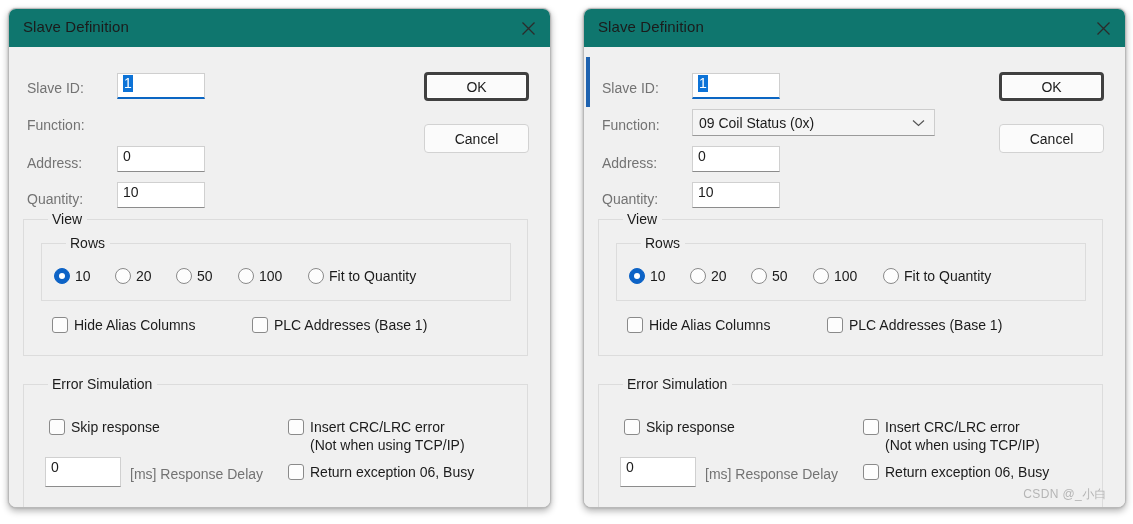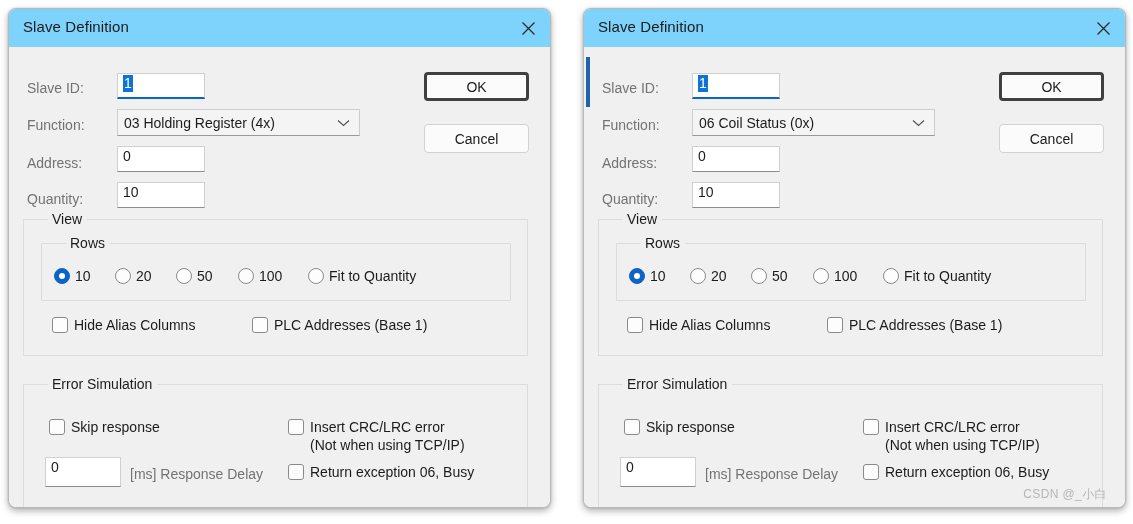--- a/index.html
+++ b/index.html
@@ -27,21 +27,21 @@
     border: 1px solid #b9b9b9;
     box-shadow: 0 3px 7px rgba(0,0,0,0.30), 0 0 2px rgba(0,0,0,0.18);
     box-sizing: border-box;
     overflow: hidden;
   }
   #dialog-left  { left: 8px; }
   #dialog-right { left: 583px; }
 
   .titlebar {
     height: 38px;
-    background: #7dd3fc;
+    background: #0f766e;
     position: relative;
     box-sizing: border-box;
   }
   .titlebar-title {
     position: absolute;
     left: 14px;
     top: 9px;
     font-size: 15px;
     color: #1b1b1b;
     letter-spacing: .1px;
@@ -249,28 +249,20 @@
   </div>
 
   <div class="dialog-body">
 
     <div class="field-label" style="left:18px; top:33px;">Slave ID:</div>
     <div class="txtbox focused" style="left:108px; top:26px; width:88px; height:26px;">
       <span class="sel">1</span>
     </div>
 
     <div class="field-label" style="left:18px; top:70px;">Function:</div>
-    <div class="combo" style="left:108px; top:62px; width:243px; height:27px;">
-      <span>03 Holding Register (4x)</span>
-      <span class="chev">
-        <svg width="13" height="8" viewBox="0 0 13 8">
-            <path d="M1 1.5 L6.5 6.5 L12 1.5" stroke="#555" stroke-width="1.2" fill="none"></path>
-          </svg>
-      </span>
-    </div>
 
     <div class="field-label" style="left:18px; top:108px;">Address:</div>
     <div class="txtbox" style="left:108px; top:99px; width:88px; height:26px;">
       <span>0</span>
     </div>
 
     <div class="field-label" style="left:18px; top:144px;">Quantity:</div>
     <div class="txtbox" style="left:108px; top:135px; width:88px; height:26px;">
       <span>10</span>
     </div>
@@ -365,21 +357,21 @@
 
     <div class="edge-accent"></div>
 
     <div class="field-label" style="left:18px; top:33px;">Slave ID:</div>
     <div class="txtbox focused" style="left:108px; top:26px; width:88px; height:26px;">
       <span class="sel">1</span>
     </div>
 
     <div class="field-label" style="left:18px; top:70px;">Function:</div>
     <div class="combo" style="left:108px; top:62px; width:243px; height:27px;">
-      <span>06 Coil Status (0x)</span>
+      <span>09 Coil Status (0x)</span>
       <span class="chev">
         <svg width="13" height="8" viewBox="0 0 13 8">
             <path d="M1 1.5 L6.5 6.5 L12 1.5" stroke="#555" stroke-width="1.2" fill="none"></path>
           </svg>
       </span>
     </div>
 
     <div class="field-label" style="left:18px; top:108px;">Address:</div>
     <div class="txtbox" style="left:108px; top:99px; width:88px; height:26px;">
       <span>0</span>

